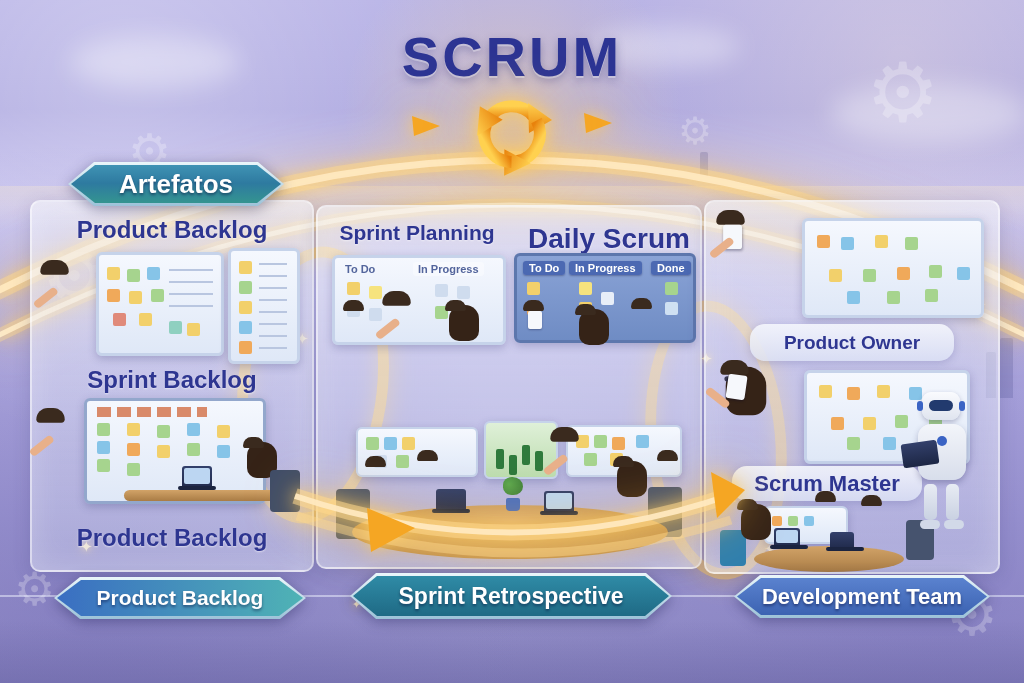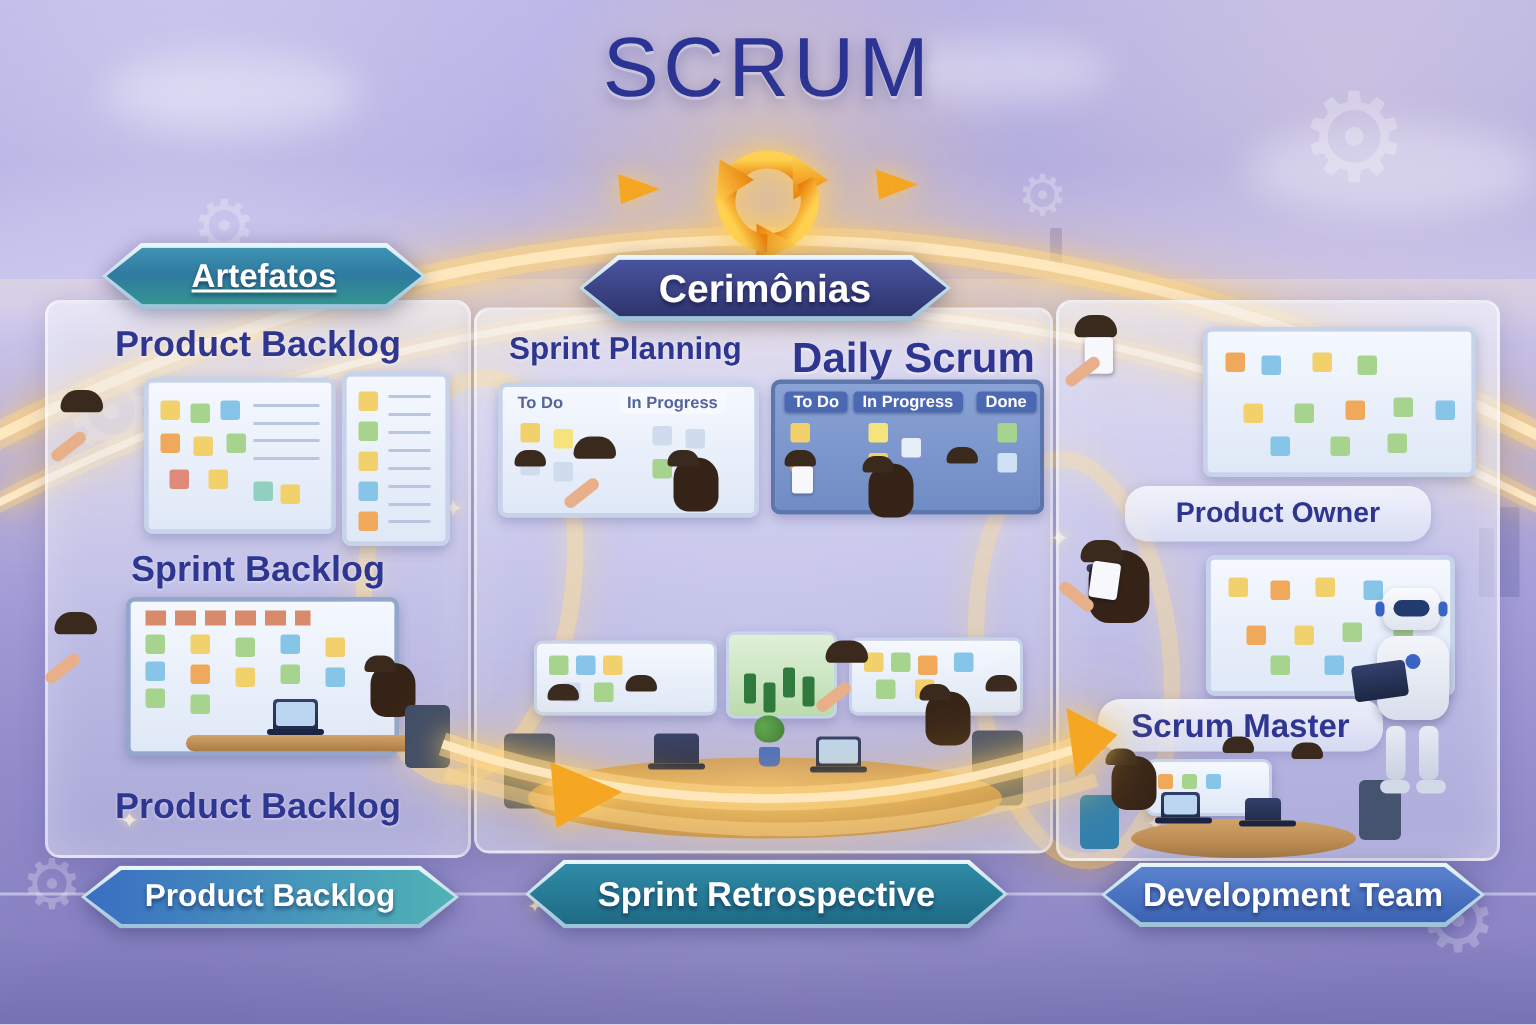--- a/index.html
+++ b/index.html
@@ -16,21 +16,21 @@
   .abs{position:absolute;}
   
   .cloud{position:absolute;background:rgba(255,255,255,.35);border-radius:50%;filter:blur(12px);}
   .gear{position:absolute;color:rgba(255,255,255,.26);line-height:1;user-select:none;}
   .sp{position:absolute;color:#ffeec8;text-shadow:0 0 6px #ffd98e,0 0 14px #ffc25e;font-size:15px;}
   .bldg{position:absolute;background:rgba(95,95,160,.30);border-radius:2px 2px 0 0;}
   .horizon{position:absolute;left:0;right:0;top:186px;height:44px;background:linear-gradient(180deg,rgba(255,238,205,.30),rgba(255,255,255,0));}
   .bottom-band{position:absolute;left:0;right:0;bottom:0;height:62px;background:linear-gradient(180deg,rgba(120,114,184,0),rgba(104,99,164,.5));}
   .hline{position:absolute;left:0;right:0;top:595px;height:2px;background:rgba(240,244,255,.5);}
   
-  .title{position:absolute;left:0;right:0;top:12px;text-align:center;font-size:56px;font-weight:400;letter-spacing:3px;color:#2c3493;
+  .title{position:absolute;left:0;right:0;top:24px;text-align:center;font-size:56px;font-weight:700;letter-spacing:3px;color:#2c3493;
          text-shadow:0 2px 0 rgba(255,255,255,.35),0 4px 10px rgba(40,40,110,.35);}
   
   .glow{filter:drop-shadow(0 0 8px rgba(255,205,95,.9)) drop-shadow(0 0 22px rgba(255,190,60,.55));}
   .ring{position:absolute;border-radius:50%;border:11px solid rgba(255,202,92,.72);
         box-shadow:0 0 26px rgba(255,200,90,.55), inset 0 0 20px rgba(255,210,110,.5);}
   
   .panel{position:absolute;background:linear-gradient(180deg,rgba(240,242,252,.55),rgba(214,219,243,.42));
          border:2px solid rgba(255,255,255,.55);border-radius:10px;
          box-shadow:0 4px 18px rgba(60,60,120,.20), inset 0 0 30px rgba(255,255,255,.25);}
   .lbl{position:absolute;font-weight:700;color:#2e3691;text-align:center;white-space:nowrap;
@@ -294,26 +294,21 @@
     <path d="M 10 28 Q 230 102 448 26" fill="none" stroke="#ffe9bf" stroke-width="6" opacity="0.95"></path>
     <path d="M 12 48 Q 230 120 446 52" fill="none" stroke="#ffd98e" stroke-width="9" opacity="0.45"></path>
     <polygon points="82,40 130,60 86,84" fill="#f5a623"></polygon>
     <polygon points="426,4 460,22 432,50" fill="#f5a623"></polygon>
   </svg>
 
   <div class="hline"></div>
 
   <div class="hex" style="left:68px;top:162px;width:216px;height:44px;">
     <div class="outer">
-        <div class="inner g-teal" style="font-size:22px;text-decoration:underline;">Artefatos</div>
-      </div>
-  </div>
-  <div class="hex" style="left:386px;top:170px;width:248px;height:44px;">
-    <div class="outer">
-        <div class="inner g-navy" style="font-size:26px;">Cerimônias</div>
+        <div class="inner g-teal" style="font-size:26px;">Artefatos</div>
       </div>
   </div>
 
   <div class="hex" style="left:54px;top:577px;width:252px;height:42px;">
     <div class="outer">
         <div class="inner g-pbk" style="font-size:21px;">Product Backlog</div>
       </div>
   </div>
   <div class="hex" style="left:350px;top:573px;width:322px;height:46px;">
     <div class="outer">

